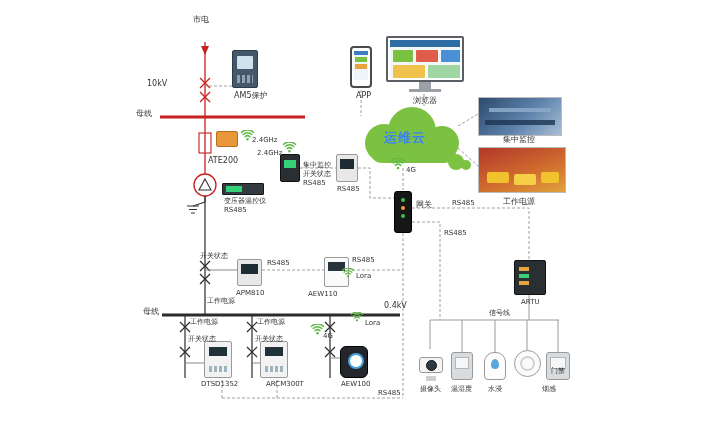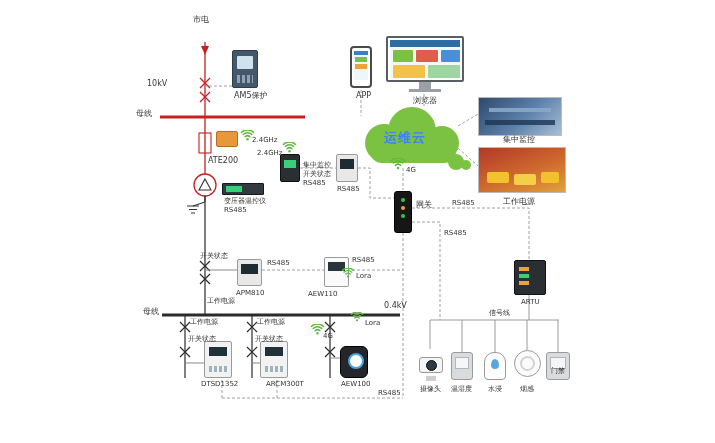--- a/index.html
+++ b/index.html
@@ -170,21 +170,21 @@
   <span class="lbl small" style="left:257px;top:319px">工作电源</span>
   <span class="lbl small" style="left:255px;top:336px">开关状态</span>
   <span class="lbl small" style="left:201px;top:381px">DTSD1352</span>
   <span class="lbl small" style="left:266px;top:381px">ARCM300T</span>
   <span class="lbl small" style="left:341px;top:381px">AEW100</span>
   <span class="lbl small" style="left:323px;top:333px">4G</span>
   <span class="lbl small" style="left:365px;top:320px">Lora</span>
   <span class="lbl small" style="left:420px;top:386px">摄像头</span>
   <span class="lbl small" style="left:451px;top:386px">温湿度</span>
   <span class="lbl small" style="left:488px;top:386px">水浸</span>
-  <span class="lbl small" style="left:520px;top:386px">烟感</span>
+  <span class="lbl small" style="left:542px;top:386px">烟感</span>
   <span class="lbl small" style="left:551px;top:368px">门禁</span>
   <span class="lbl small" style="left:521px;top:299px">ARTU</span>
   <span class="lbl small" style="left:489px;top:310px">信号线</span>
   <span class="lbl small" style="left:452px;top:200px">RS485</span>
   <span class="lbl small" style="left:444px;top:230px">RS485</span>
   <span class="lbl small" style="left:378px;top:390px">RS485</span>
   <span class="lbl" style="left:416px;top:201px">网关</span>
   <span class="lbl small" style="left:406px;top:167px">4G</span>
   <span class="lbl" style="left:356px;top:92px">APP</span>
   <span class="lbl" style="left:413px;top:97px">浏览器</span>

